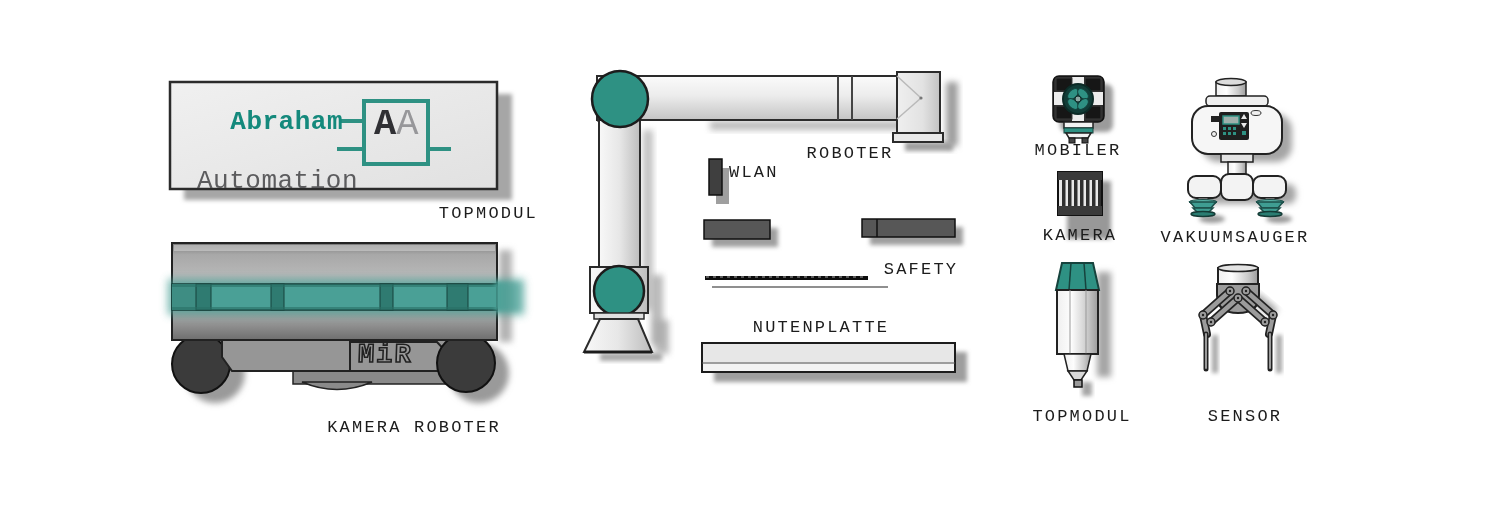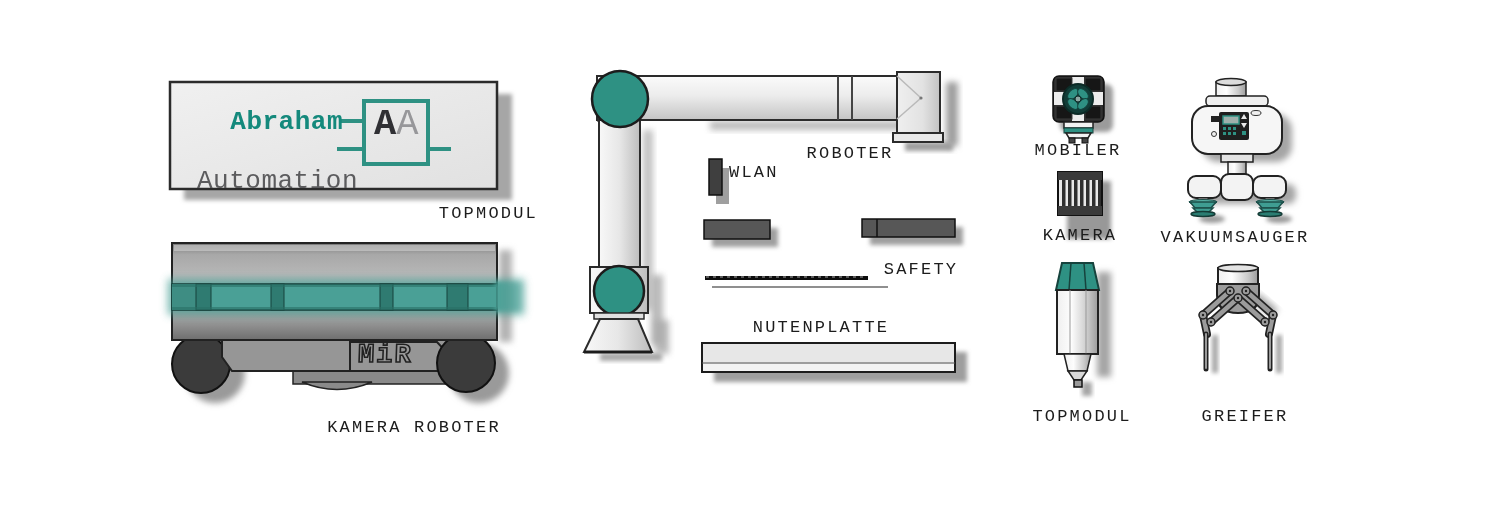--- a/index.html
+++ b/index.html
@@ -317,15 +317,15 @@
 <div class="lbl r" style="left:505px;top:204px">TOPMODUL</div>
 <div class="lbl c" style="left:414px;top:418px">KAMERA ROBOTER</div>
 <div class="lbl c" style="left:850px;top:144px">ROBOTER</div>
 <div class="lbl" style="left:729px;top:163px">WLAN</div>
 <div class="lbl c" style="left:921px;top:260px">SAFETY</div>
 <div class="lbl c" style="left:821px;top:318px">NUTENPLATTE</div>
 <div class="lbl c" style="left:1078px;top:141px">MOBILER</div>
 <div class="lbl c" style="left:1080px;top:226px">KAMERA</div>
 <div class="lbl c" style="left:1235px;top:228px">VAKUUMSAUGER</div>
 <div class="lbl c" style="left:1082px;top:407px">TOPMODUL</div>
-<div class="lbl c" style="left:1245px;top:407px">GREIFER</div>
+<div class="lbl c" style="left:1245px;top:407px">SENSOR</div>
 
 </div>
 
 </body></html>

